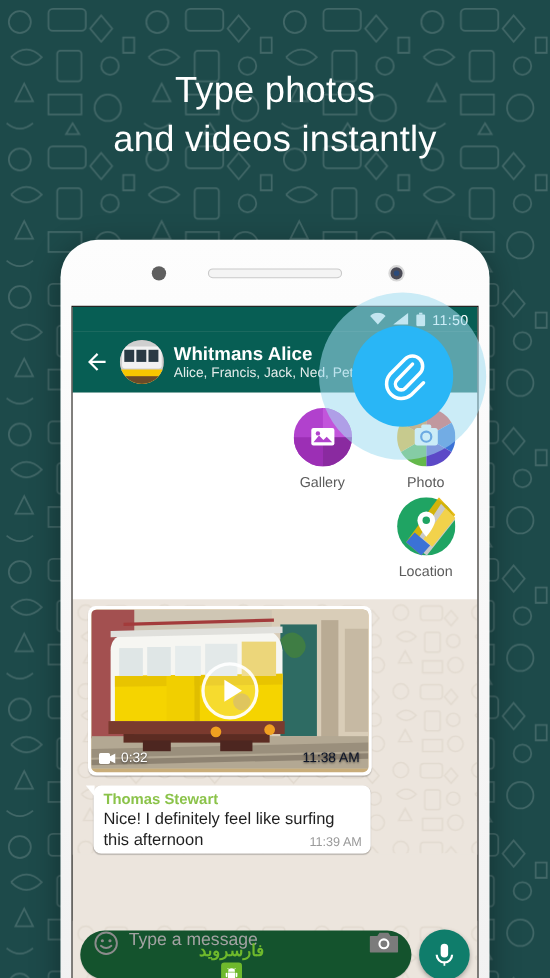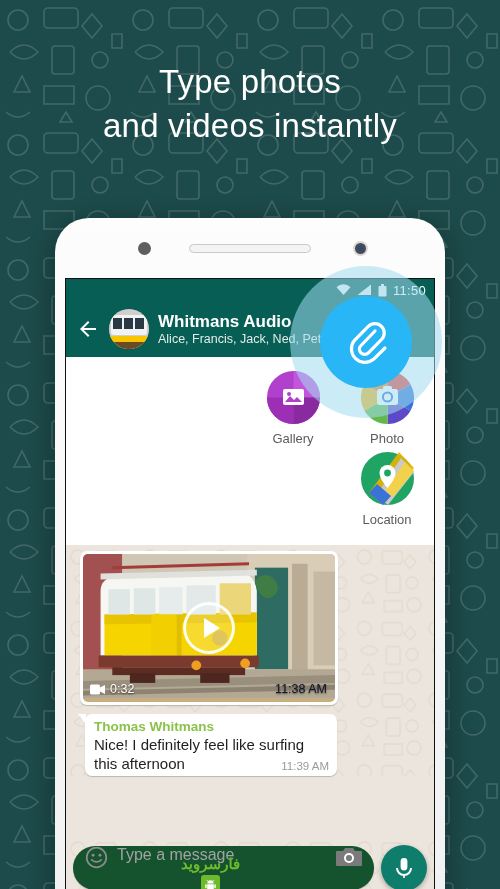--- a/index.html
+++ b/index.html
@@ -438,21 +438,21 @@
           <rect x="2" y="6" width="36" height="20" rx="3" fill="#f2f2f2"></rect>
           <rect x="4" y="9" width="9" height="11" fill="#2a3a44"></rect>
           <rect x="15" y="9" width="9" height="11" fill="#2a3a44"></rect>
           <rect x="26" y="9" width="9" height="11" fill="#2a3a44"></rect>
           <path d="M1 27 h38 v6 a19 19 0 0 1 -38 0 z" fill="#f7c600"></path>
           <rect x="0" y="33" width="40" height="7" fill="#6b4a28"></rect>
         </svg>
       </div>
 
       <div id="chat-title-wrap">
-        <div id="chat-title">Whitmans Audio</div>
+        <div id="chat-title">Whitmans Alice</div>
         <div id="chat-subtitle">Alice, Francis, Jack, Ned, Peter</div>
       </div>
     </div>
 
     <div id="attach-panel">
 
       <div class="attach-row">
         <div class="attach-item">
           <div class="attach-circle">
             <svg width="53" height="53" viewBox="0 0 53 53">
@@ -574,21 +574,21 @@
               <rect x="0" y="0.5" width="10" height="10" rx="1.5" fill="#fff"></rect>
               <path d="M10 3.5 l5 -2.5 v9 l-5 -2.5 z" fill="#fff"></path>
             </svg>
             <span>0:32</span>
           </div>
           <div class="vid-time">11:38 AM</div>
         </div>
       </div>
 
       <div class="msg text-bubble">
-        <div class="sender-name">Thomas Whitmans</div>
+        <div class="sender-name">Thomas Stewart</div>
         <div class="msg-text">Nice! I definitely feel like surfing this afternoon</div>
         <div class="msg-time">11:39 AM</div>
       </div>
     </div>
 
     <div id="input-bar">
       <div id="input-bar-bg">
         <svg class="doodles" viewBox="0 0 370 62" preserveAspectRatio="none">
           <rect width="370" height="62" fill="url(#dood2)"></rect>
         </svg>

